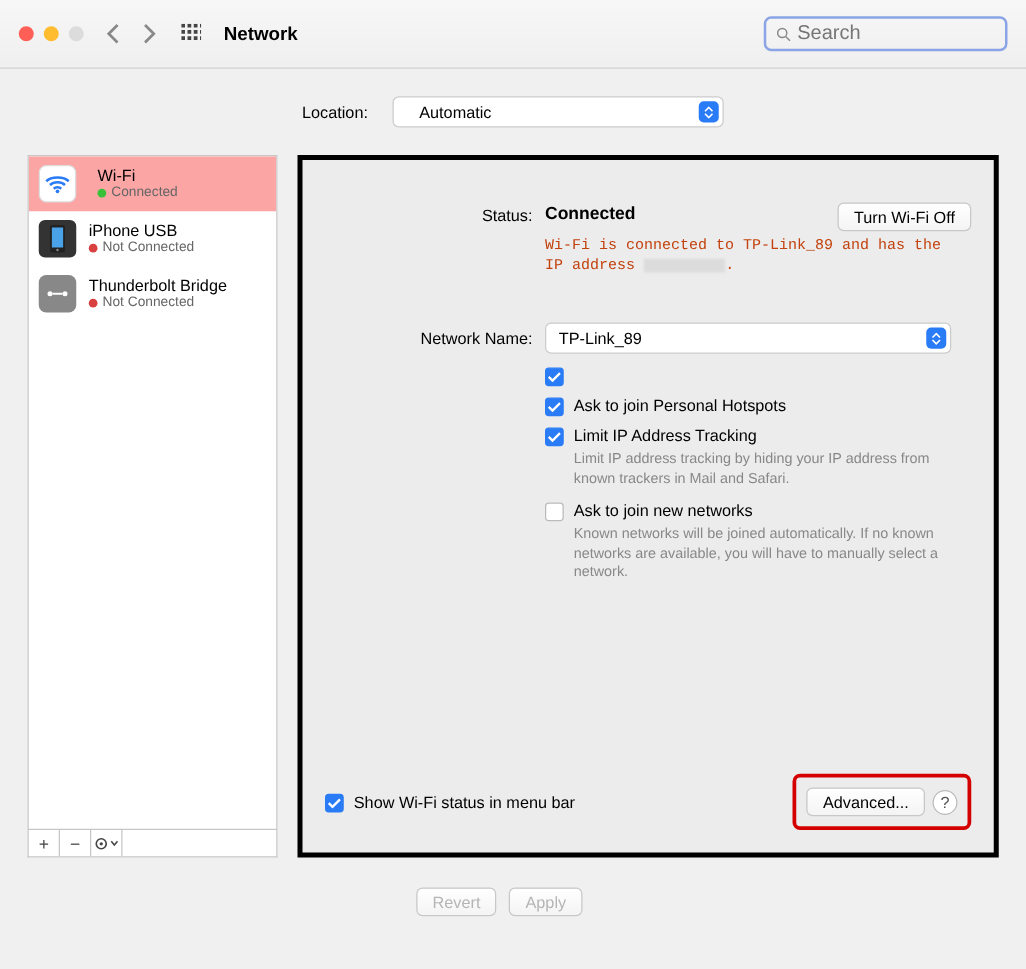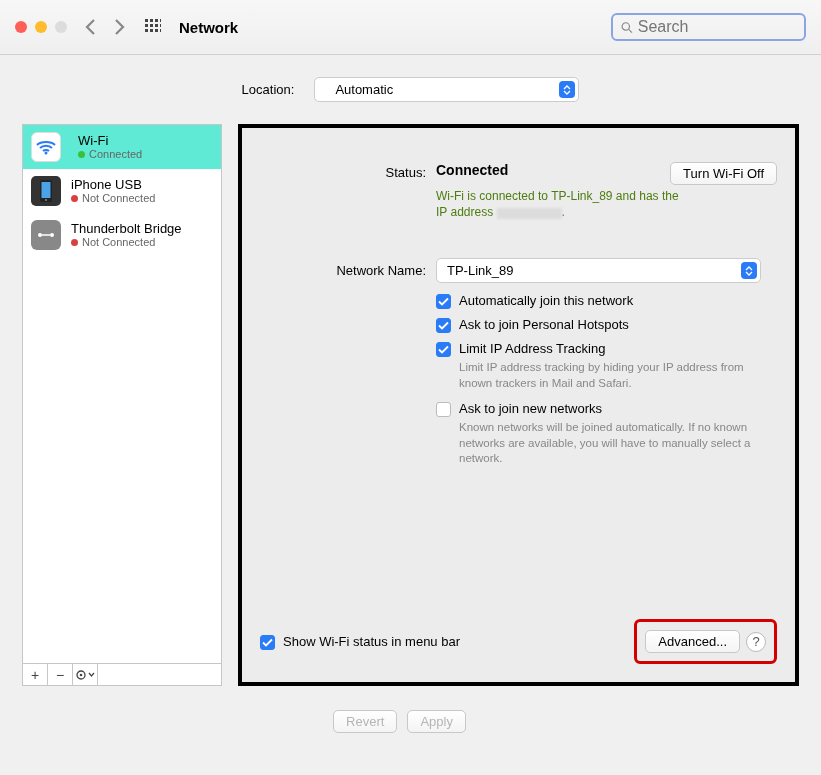--- a/index.html
+++ b/index.html
@@ -68,21 +68,21 @@
   display:flex; flex-direction:column;
 }
 .svc-list {
   flex:1;
   background: #fff; border: 1px solid #c6c6c6; border-radius: 0;
   overflow:hidden;
 }
 .svc {
   display: flex; align-items: center; gap: 10px; padding: 7px 8px;
 }
-.svc.sel { background: #5eead4; gap: 17px; }
+.svc.sel { background: #fca5a5; gap: 17px; }
 .svc-icon {
   width: 30px; height: 30px; border-radius: 6px; display:flex;
   align-items:center; justify-content:center; flex-shrink:0;
 }
 .svc-icon.wifi { background:#fff; border:1px solid #ddd; }
 .svc-icon.phone { background:#333; border-radius:5px; }
 .svc-icon.bolt { background:#888; }
 .svc-text { display:flex; flex-direction:column; line-height:1.2; }
 .svc-name { font-size:13px; }
 .svc-stat { font-size:11px; color:#666; display:flex; align-items:center; gap:4px; }
@@ -111,21 +111,21 @@
    width:150px; text-align:right; font-size:13px; padding-top:3px;
 }
 .val { flex:1; }
 .status-val { font-weight:700; font-size:14px; }
 .btn {
   background: linear-gradient(#fff,#f4f4f4); border:1px solid #c8c8c8;
   border-radius:5px; padding:3px 12px; font-size:13px;
   display:inline-flex; align-items:center;
 }
 .btn.turnoff { position:absolute; top:34px; right:18px; }
-.desc { color:#4d7c0f; font-size:12px; line-height:1.35; }
+.desc { color:#c2410c; font-size:12px; line-height:1.35;font-family:Liberation Mono, monospace; }
 .ip-redact { display:inline-block; width:65px; height:11px; background:#dcdcdc; filter:blur(1px); vertical-align:middle;}
 .nn-select { width: 325px; }
 .cb-row { display:flex; align-items:flex-start; gap:8px; margin:8px 0 3px 0; }
 .cb {
   width:15px; height:15px; border-radius:3px; display:flex;
   align-items:center; justify-content:center; flex-shrink:0;
   border:1px solid #bbb; background:#fff; margin-top:1px;
 }
 .cb.on { background:#2a7cf6; border-color:#2a7cf6; }
 .cb.on svg { color:#fff; }
@@ -319,21 +319,20 @@
 
     <div class="row">
         <div class="lbl"></div>
         <div class="val">
       <div class="cb-row">
         <div class="cb on">
           <svg width="11" height="9" viewBox="0 0 11 9">
                 <path d="M1 4.5 L4 7.5 L10 1.5" fill="none" stroke="currentColor" stroke-width="1.8"></path>
               </svg>
         </div>
-        <span class="cb-label">Automatically join this network</span>
       </div>
       <div class="cb-row">
         <div class="cb on">
           <svg width="11" height="9" viewBox="0 0 11 9">
                 <path d="M1 4.5 L4 7.5 L10 1.5" fill="none" stroke="currentColor" stroke-width="1.8"></path>
               </svg>
         </div>
         <span class="cb-label">Ask to join Personal Hotspots</span>
       </div>
       <div class="cb-row">

